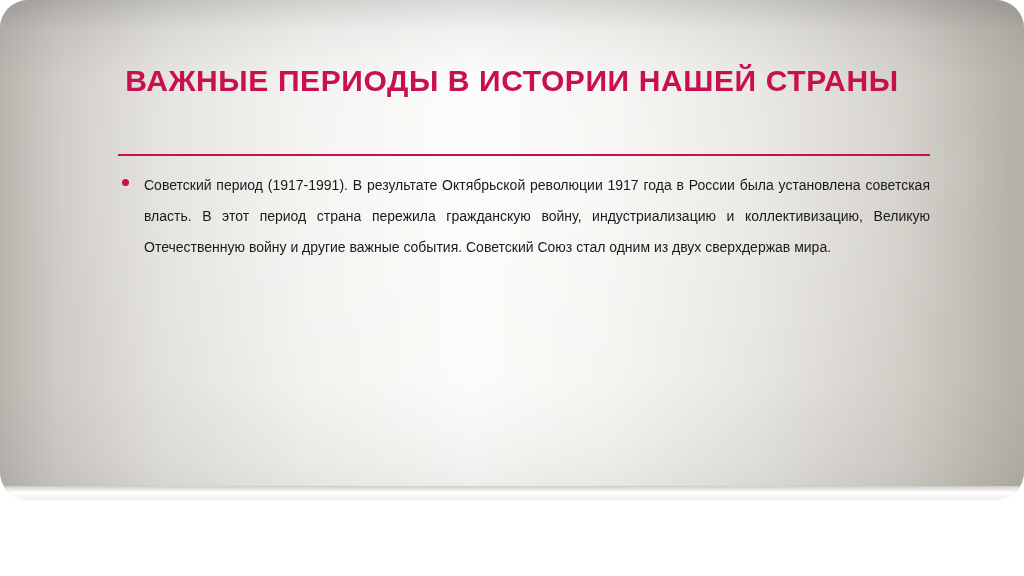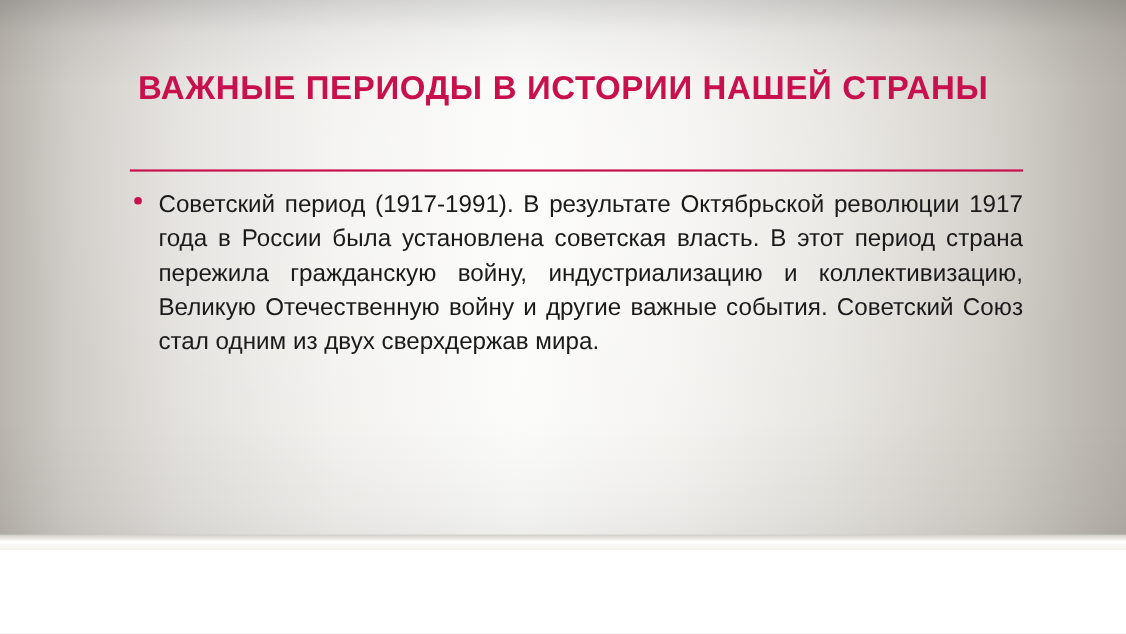--- a/index.html
+++ b/index.html
@@ -12,20 +12,21 @@
     overflow: hidden;
     font-family: "Liberation Sans", sans-serif;
   }
 
   .slide {
     position: relative;
     width: 1024px;
     height: 500px;
     overflow: hidden;
     background: #e5e5e5;
+    border-radius: 28px;
   }
 
   
   .wall {
     position: absolute;
     left: 0;
     top: 0;
     width: 1024px;
     height: 492px;
     background:
@@ -157,21 +158,21 @@
     top: 170px;
     width: 812px;
   }
 
   .bullet-item {
     position: relative;
     padding-left: 26px;
     margin-bottom: 14px;
     color: #1a1a1a;
     font-family: "Liberation Sans", sans-serif;
-    font-size: 22px;
+    font-size: 14px;
     line-height: 31px;
     text-align: justify;
     text-justify: inter-word;
   }
   .bullet-item:last-child { margin-bottom: 0; }
 
   .bullet-dot {
     position: absolute;
     left: 4px;
     top: 9px;

